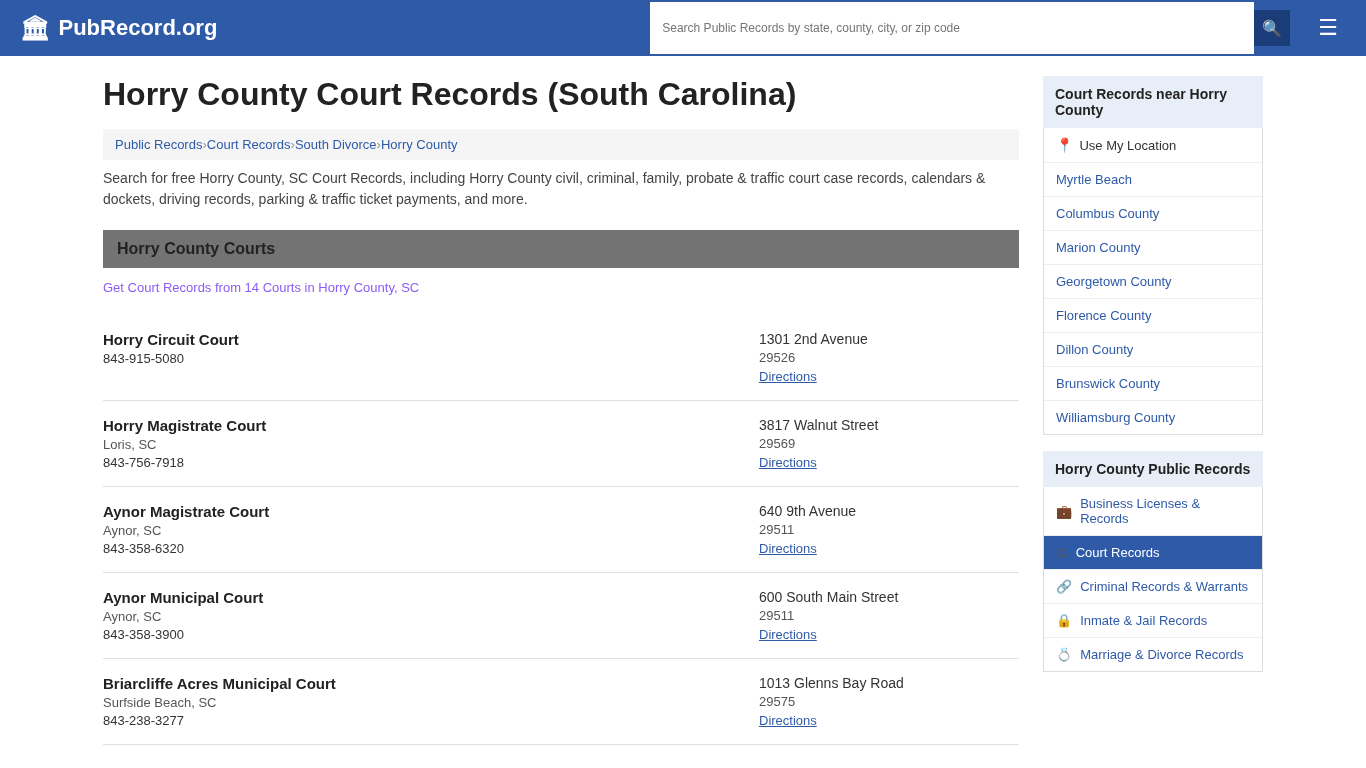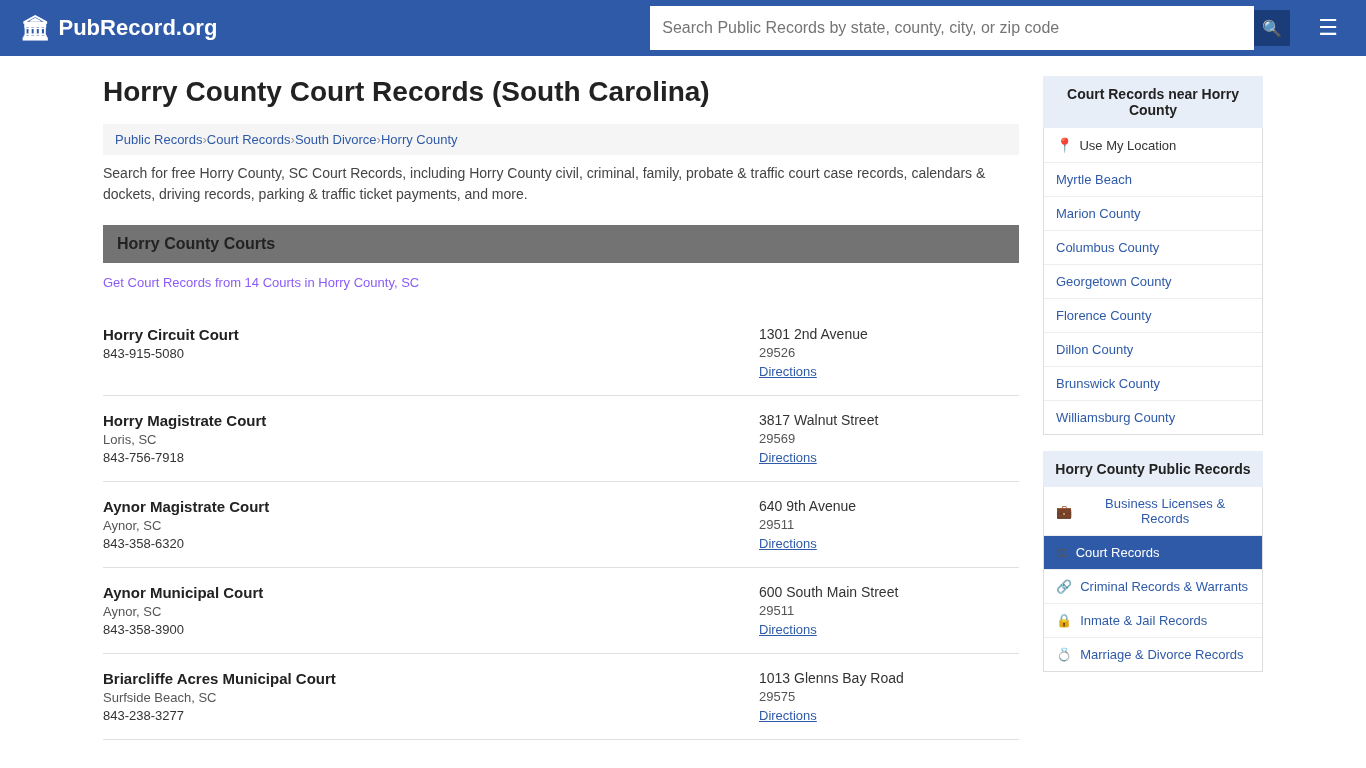--- a/index.html
+++ b/index.html
@@ -30,24 +30,24 @@
     .search-bar {
       flex: 1;
       max-width: 640px;
       display: flex;
       align-items: center;
       margin-left: auto;
     }
     .search-bar input {
       flex: 1;
       padding: 8px 12px;
-      font-size: 16px;
+      font-size: 12px;
       border: none;
       outline: none;
-      height: 44px;
+      height: 52px;
     }
     .search-btn {
       background: #1a3d7a;
       border: none;
       color: #fff;
       width: 36px;
       height: 36px;
       cursor: pointer;
       display: flex;
       align-items: center;
@@ -71,21 +71,21 @@
       margin: 0 auto;
       padding: 20px 20px 40px;
       gap: 24px;
     }
 
     
     .left-panel {
       flex: 1;
     }
     .page-title {
-      font-size: 28px;
+      font-size: 32px;
       font-weight: bold;
       color: #222;
       margin-bottom: 16px;
     }
     .breadcrumb {
       background: #f5f5f5;
       padding: 8px 12px;
       font-size: 13px;
       color: #555;
       margin-bottom: 8px;
@@ -161,21 +161,20 @@
     .directions-link {
       color: #2e5aa8;
       font-size: 13px;
       cursor: pointer;
     }
 
     
     .right-panel {
       width: 220px;
       flex-shrink: 0;
-      text-align: center;
     }
     .sidebar-section-header {
       background: #e8eef7;
       padding: 10px 12px;
       font-size: 14px;
       font-weight: bold;
       color: #222;
       margin-bottom: 0;
     }
     .sidebar-list {
@@ -348,24 +347,24 @@
       <li class="use-location">
         <a href="#">
           <span class="location-icon">📍</span>
           <span>Use My Location</span>
         </a>
       </li>
       <li>
           <a href="#">Myrtle Beach</a>
         </li>
       <li>
+          <a href="#">Columbus County</a>
+        </li>
+      <li>
           <a href="#">Marion County</a>
-        </li>
-      <li>
-          <a href="#">Columbus County</a>
         </li>
       <li>
           <a href="#">Georgetown County</a>
         </li>
       <li>
           <a href="#">Florence County</a>
         </li>
       <li>
           <a href="#">Dillon County</a>
         </li>

